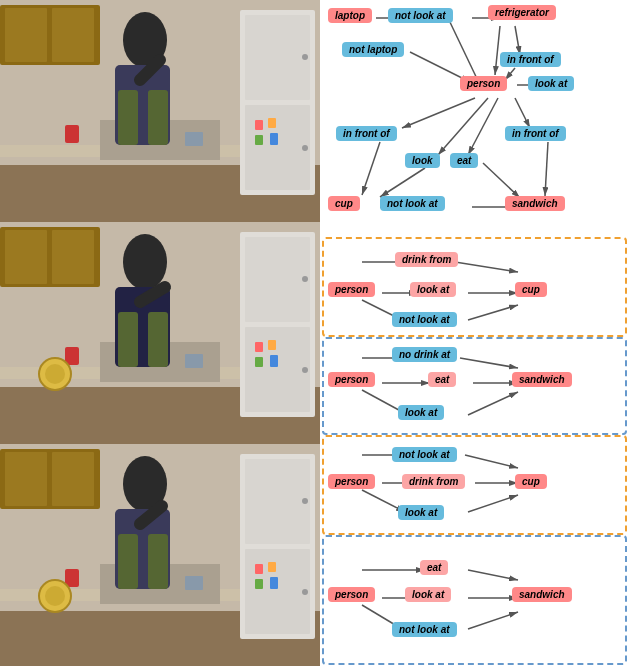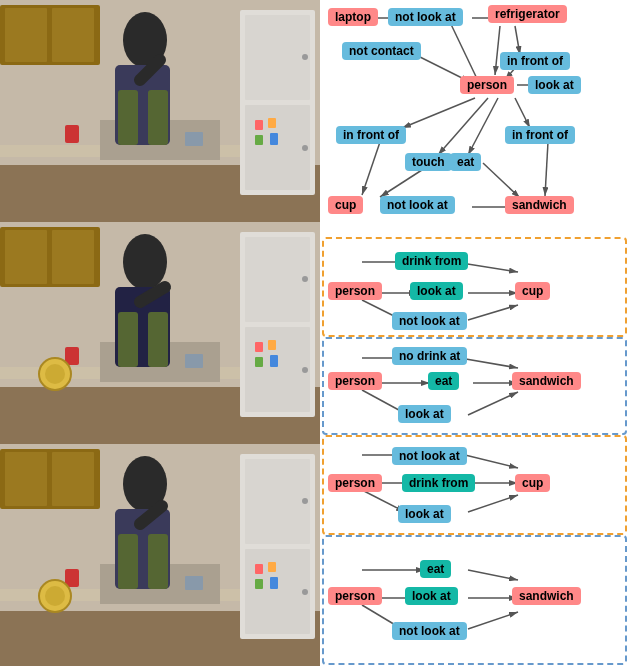--- a/index.html
+++ b/index.html
@@ -48,35 +48,36 @@
       display: flex;
       flex-direction: column;
       position: relative;
     }
 
     
     .node {
       position: absolute;
       border-radius: 4px;
       padding: 2px 7px;
-      font-size: 12px;
+      font-size: 10px;
       font-weight: bold;
       white-space: nowrap;
       text-align: center;
+      font-style: italic;
     }
     .node-pink {
       background: #ff8888;
       color: #000;
     }
     .node-blue {
       background: #66bbdd;
       color: #000;
     }
     .node-green {
-      background: #14b8a6;
+      background: #fca5a5;
       color: #000;
     }
   </style>
 </head>
 <body>
 
 <div class="main-container">
 
   <div class="photos-column">
     <div class="photo-slot">
@@ -298,27 +299,27 @@
 
       <div style="position:absolute;top:337px;left:2px;width:305px;height:98px;border:2.5px dashed #6699cc;border-radius:4px;pointer-events:none;"></div>
 
       <div style="position:absolute;top:435px;left:2px;width:305px;height:100px;border:2.5px dashed #f0a030;border-radius:4px;pointer-events:none;"></div>
 
       <div style="position:absolute;top:535px;left:2px;width:305px;height:130px;border:2.5px dashed #6699cc;border-radius:4px;pointer-events:none;"></div>
 
       <div class="node node-pink" style="left:8px;top:8px;">laptop</div>
       <div class="node node-blue" style="left:68px;top:8px;">not look at</div>
       <div class="node node-pink" style="left:168px;top:5px;">refrigerator</div>
-      <div class="node node-blue" style="left:22px;top:42px;">not contact</div>
+      <div class="node node-blue" style="left:22px;top:42px;">not laptop</div>
       <div class="node node-blue" style="left:180px;top:52px;">in front of</div>
       <div class="node node-pink" style="left:140px;top:76px;">person</div>
       <div class="node node-blue" style="left:208px;top:76px;">look at</div>
       <div class="node node-blue" style="left:16px;top:126px;">in front of</div>
       <div class="node node-blue" style="left:185px;top:126px;">in front of</div>
-      <div class="node node-blue" style="left:85px;top:153px;">touch</div>
+      <div class="node node-blue" style="left:85px;top:153px;">look</div>
       <div class="node node-blue" style="left:130px;top:153px;">eat</div>
       <div class="node node-pink" style="left:8px;top:196px;">cup</div>
       <div class="node node-blue" style="left:60px;top:196px;">not look at</div>
       <div class="node node-pink" style="left:185px;top:196px;">sandwich</div>
 
       <div class="node node-green" style="left:75px;top:252px;">drink from</div>
       <div class="node node-pink" style="left:8px;top:282px;">person</div>
       <div class="node node-green" style="left:90px;top:282px;">look at</div>
       <div class="node node-pink" style="left:195px;top:282px;">cup</div>
       <div class="node node-blue" style="left:72px;top:312px;">not look at</div>

